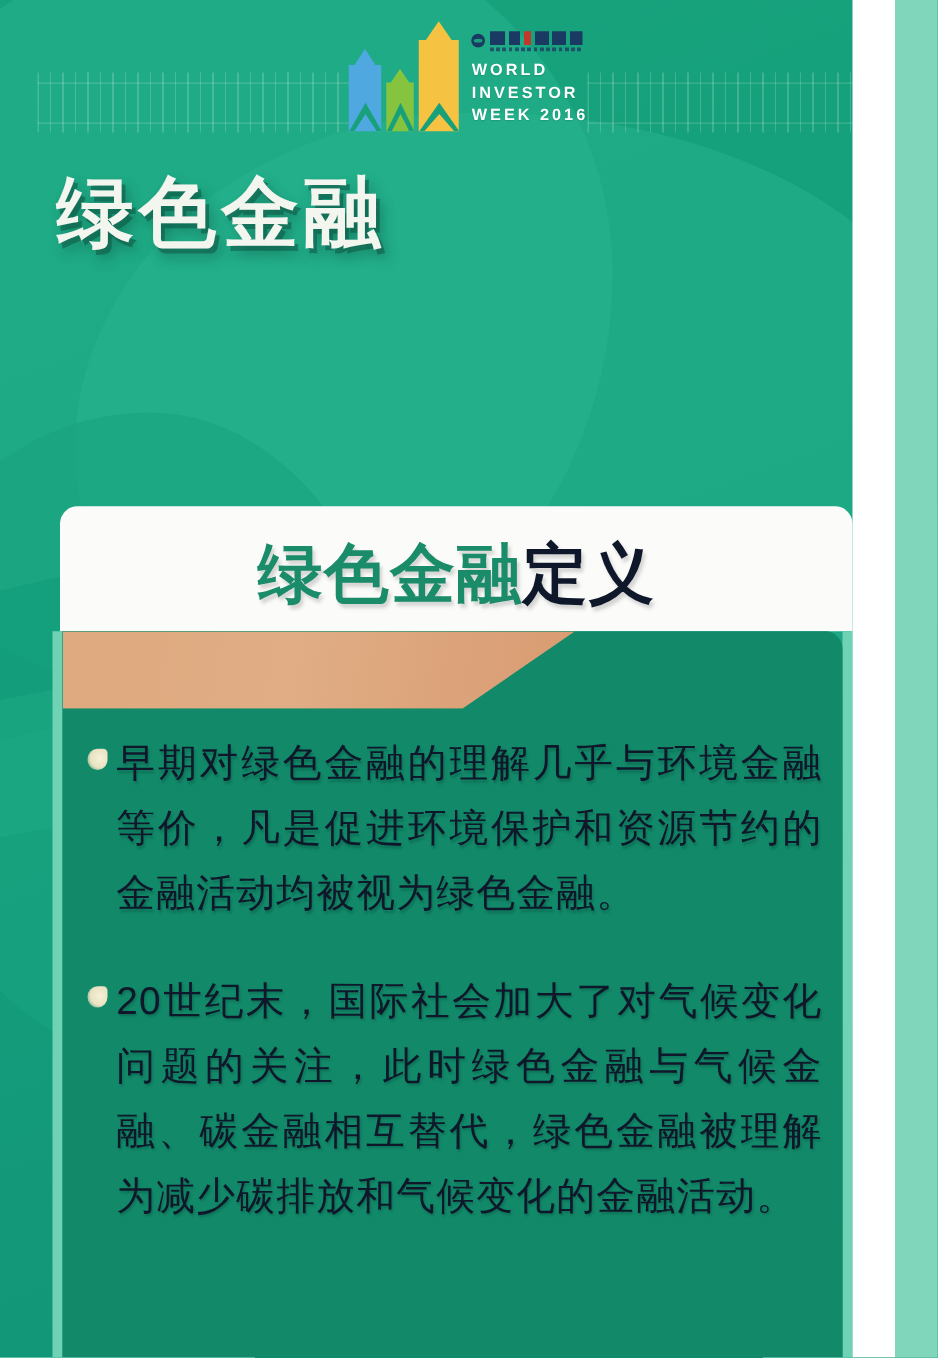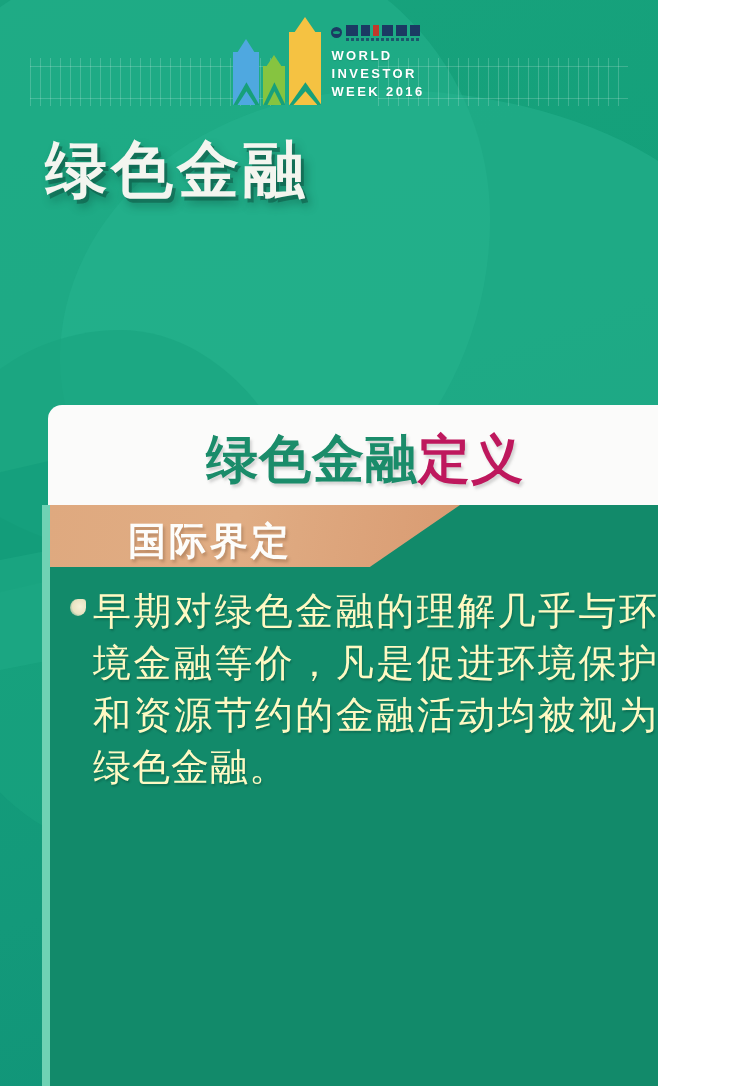--- a/index.html
+++ b/index.html
@@ -3,21 +3,21 @@
 <meta charset="utf-8">
 <style>
   * { margin:0; padding:0; box-sizing:border-box; }
   html,body{
     width:750px; height:1086px;
     font-family:"Liberation Sans","DejaVu Sans",sans-serif;
     overflow:hidden;
   }
   #poster{
     position:relative;
-    width:658px; height:1086px;
+    width:750px; height:1086px;
     background:#17a07a;
     overflow:hidden;
     text-decoration:underline;
   }
 
   
   .bg-base{
     position:absolute; inset:0;
     background:linear-gradient(160deg,#18a37d 0%,#14a07a 35%,#13997a 70%,#0f9277 100%);
   }
@@ -229,21 +229,21 @@
     text-align:center;
     font-size:52px; font-weight:700;
     letter-spacing:1px;
     white-space:nowrap;
   }
   .ct-green{
     color:#1a8c6a;
     text-shadow:2px 3px 3px rgba(120,120,120,.30);
   }
   .ct-tan{
-    color:#be185d;
+    color:#0f172a;
     text-shadow:2px 3px 3px rgba(120,120,120,.30);
   }
 
   
   .panel-rail-l{
     position:absolute;
     left:42px; top:505px;
     width:8px; height:581px;
     background:#6fd2b4;
   }
@@ -304,24 +304,24 @@
   }
   .bullet{
     flex:0 0 auto;
     width:16px; height:17px;
     margin:14px 7px 0 0;
     border-radius:50% 20% 50% 50%;
     background:radial-gradient(circle at 62% 45%,#f6f1d8 0%,#e9e3c2 55%,rgba(233,227,194,.15) 100%);
   }
   .ptext{
     flex:1 1 auto;
-    font-size:38px;
+    font-size:31px;
     line-height:52px;
     letter-spacing:1px;
-    color:#fef9c3;
+    color:#0f172a;
     text-shadow:1px 2px 2px rgba(0,50,38,.30);
     text-align:justify;
   }
 </style>
 </head>
 <body>
 
 <div id="poster">
 
   <div class="bg-base"></div>
@@ -384,27 +384,30 @@
       <span class="ct-green">绿色金融</span><span class="ct-tan">定义</span>
     </div>
   </div>
 
   <div class="panel-rail-l"></div>
   <div class="panel-rail-r"></div>
 
   <div class="panel">
 
     <div class="ribbon"></div>
-    <div class="ribbon-label">国际界定</div>
 
     <div class="copy">
       <div class="para">
         <div class="bullet"></div>
         <div class="ptext">早期对绿色金融的理解几乎与环境金融等价，凡是促进环境保护和资源节约的金融活动均被视为绿色金融。</div>
       </div>
+      <div class="para">
+        <div class="bullet"></div>
+        <div class="ptext">20世纪末，国际社会加大了对气候变化问题的关注，此时绿色金融与气候金融、碳金融相互替代，绿色金融被理解为减少碳排放和气候变化的金融活动。</div>
+      </div>
     </div>
 
   </div>
 
   <div class="panel-gap"></div>
   <div class="panel-edge"></div>
 
 </div>
 
 </body></html>

